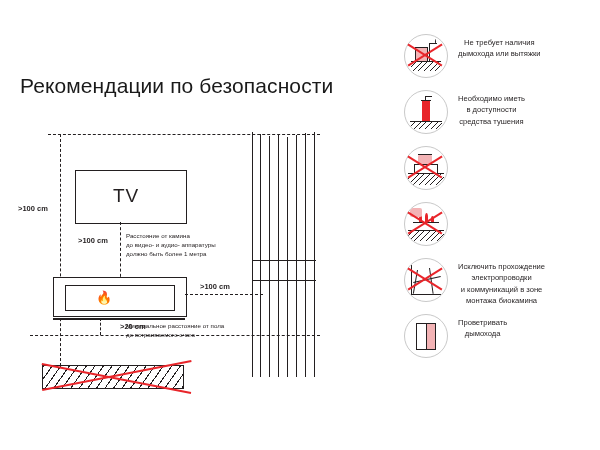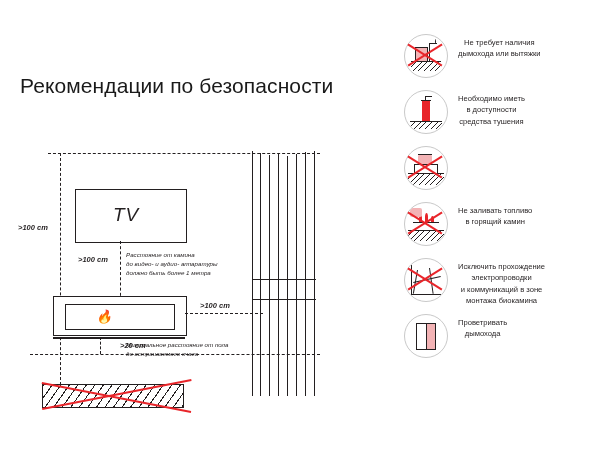--- a/index.html
+++ b/index.html
@@ -3,21 +3,21 @@
 <meta charset="utf-8">
 <style>
   html,body{margin:0;padding:0;}
   body{width:600px;height:450px;background:#f0f0f0;font-family:"Liberation Sans",sans-serif;}
   #page{position:relative;width:600px;height:450px;background:#ffffff;overflow:hidden;}
 
   .title{position:absolute;left:20px;top:38px;font-size:21px;color:#1a1a1a;letter-spacing:.1px;margin-top:36px;}
   .subtitle{position:absolute;left:22px;top:108px;font-size:11.5px;font-weight:bold;color:#1a1a1a;}
 
   
-  #diagram{position:absolute;left:20px;top:141px;width:330px;height:290px;font-style:italic;}
+  #diagram{position:absolute;left:20px;top:122px;width:330px;height:290px;}
 
   .ln{position:absolute;background:#231f20;}
   .hln{height:1px;}
   .dash-v{position:absolute;width:0;border-left:1px dashed #231f20;}
   .dash-h{position:absolute;height:0;border-top:1px dashed #231f20;}
 
   .tvbox{position:absolute;border:1.3px solid #231f20;background:#fff;}
   .tvlabel{position:absolute;font-size:19px;color:#231f20;letter-spacing:1px;}
 
   .fbox{position:absolute;border:1.3px solid #231f20;background:#fff;}
@@ -173,22 +173,20 @@
         <div class="gl" style="left:8px;top:19px;width:26px;height:1px;"></div>
         <div class="rd" style="left:14px;top:12px;width:3px;height:7px;border-radius:50% 50% 0 0;"></div>
         <div class="rd" style="left:20px;top:10px;width:3px;height:9px;border-radius:50% 50% 0 0;"></div>
         <div class="rd" style="left:26px;top:13px;width:3px;height:6px;border-radius:50% 50% 0 0;"></div>
         <div class="pk" style="left:5px;top:5px;width:12px;height:9px;border-radius:2px;"></div>
       </div>
       <div class="cross">
           <i class="a"></i>
           <i class="b"></i>
         </div>
-      <div class="itext">Не заливать топливо
-в горящий камин</div>
     </div>
 
     <div class="irow">
       <div class="circle">
         <div class="gl" style="left:6px;top:6px;width:1px;height:30px;"></div>
         <div class="gl" style="left:6px;top:35px;width:30px;height:1px;"></div>
         <div class="gl" style="left:12px;top:11px;width:1px;height:24px;transform:rotate(10deg);transform-origin:top;"></div>
         <div class="gl" style="left:24px;top:9px;width:1px;height:26px;transform:rotate(-8deg);transform-origin:top;"></div>
         <div class="gl" style="left:8px;top:20px;width:28px;height:1px;transform:rotate(-12deg);"></div>
       </div>

